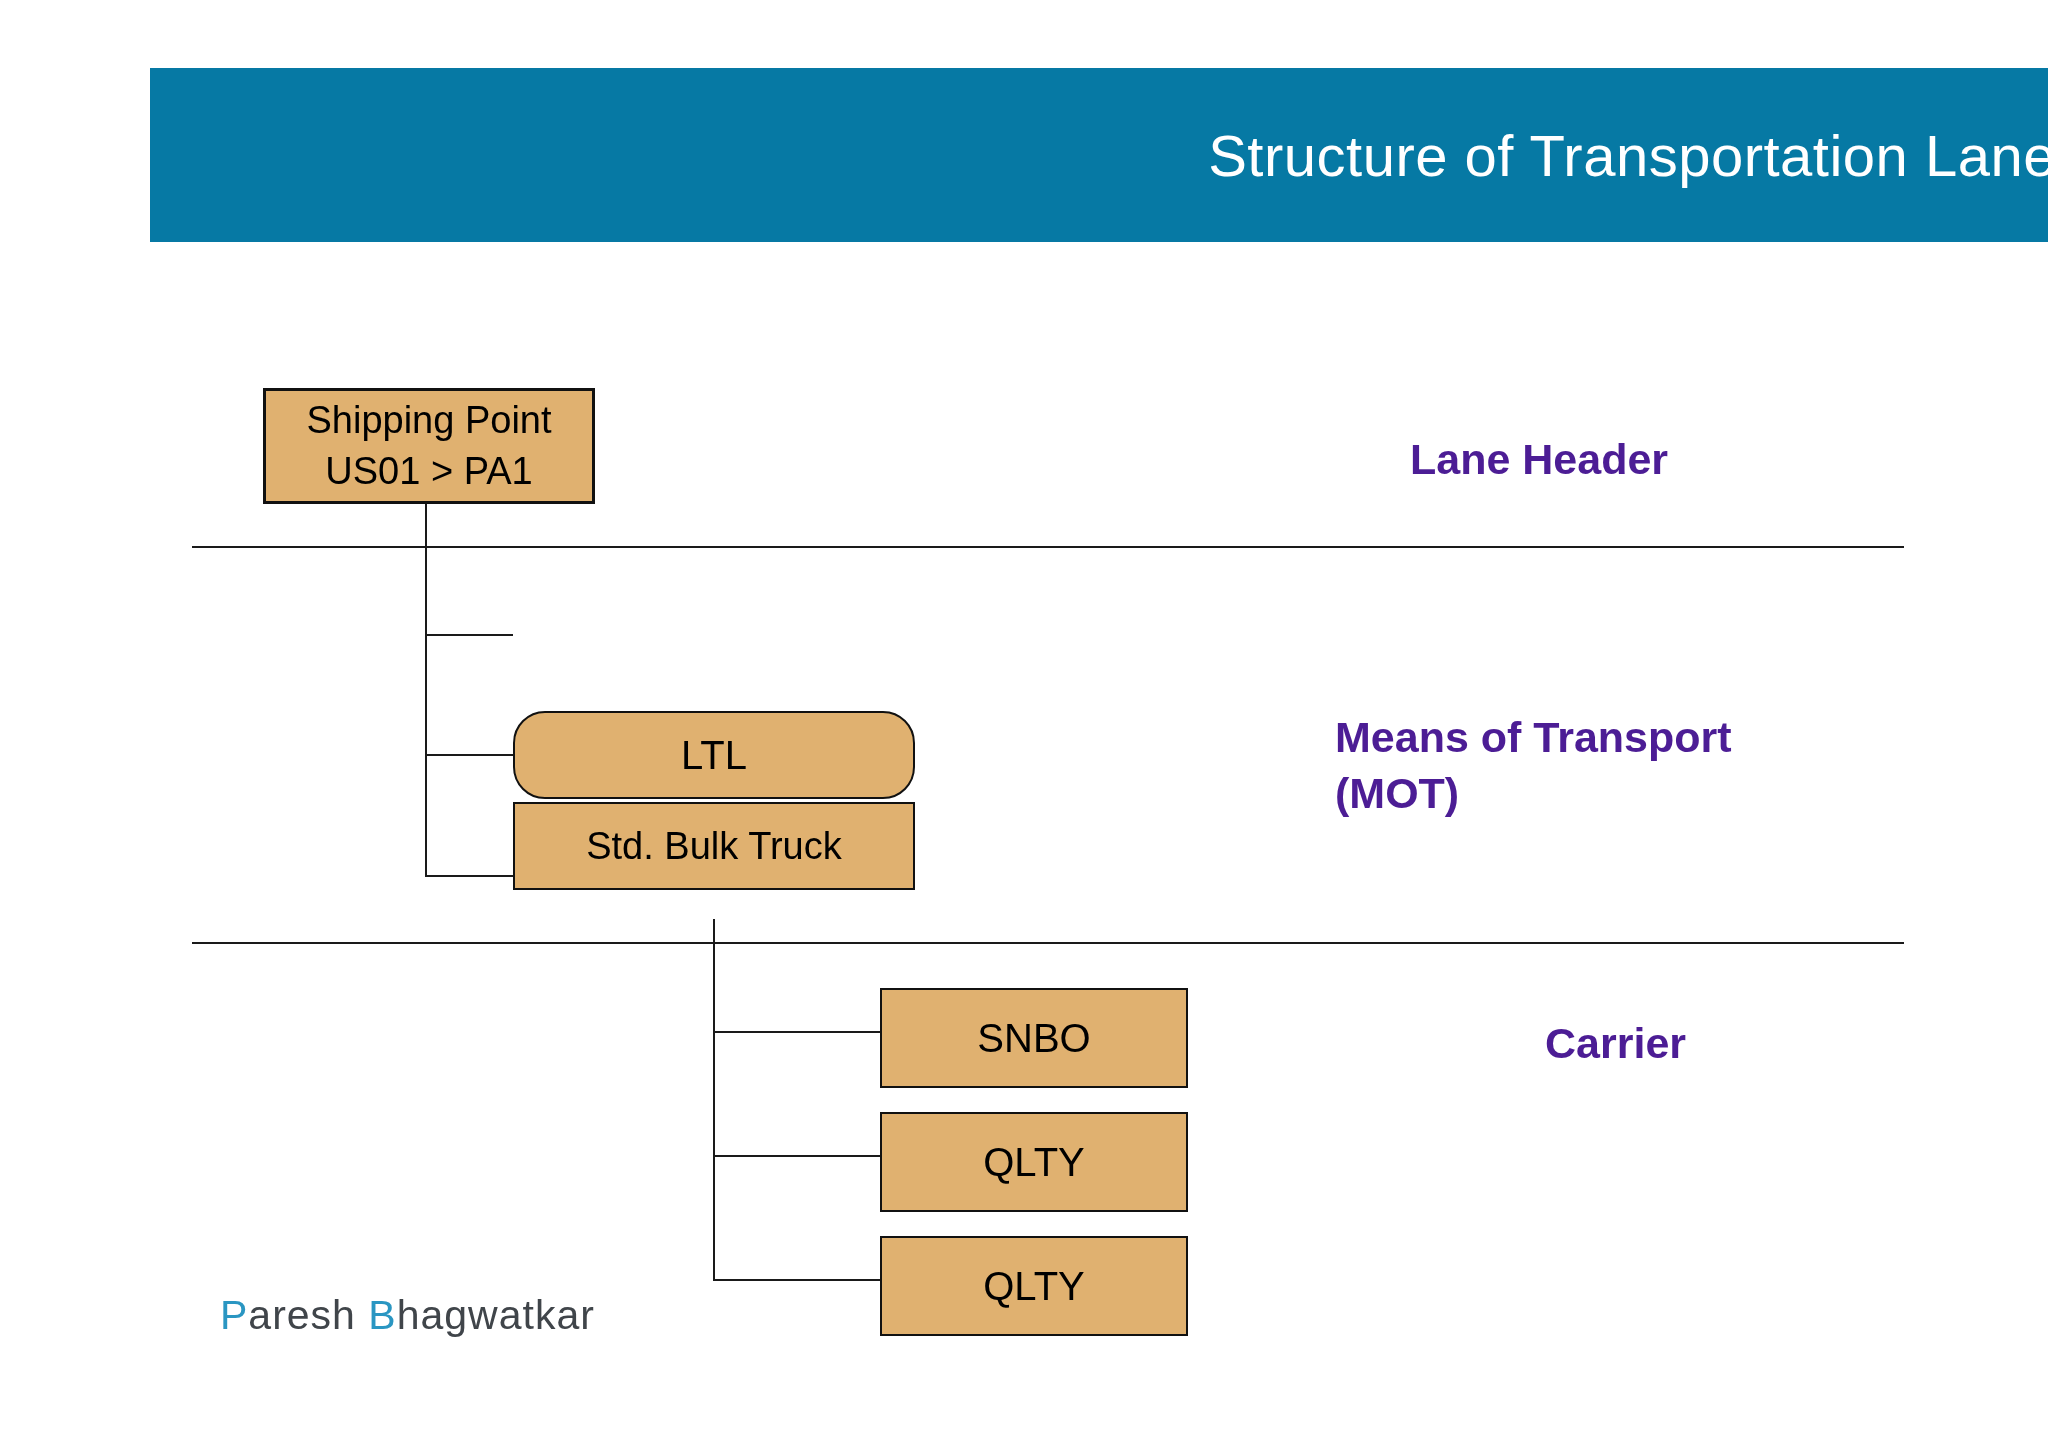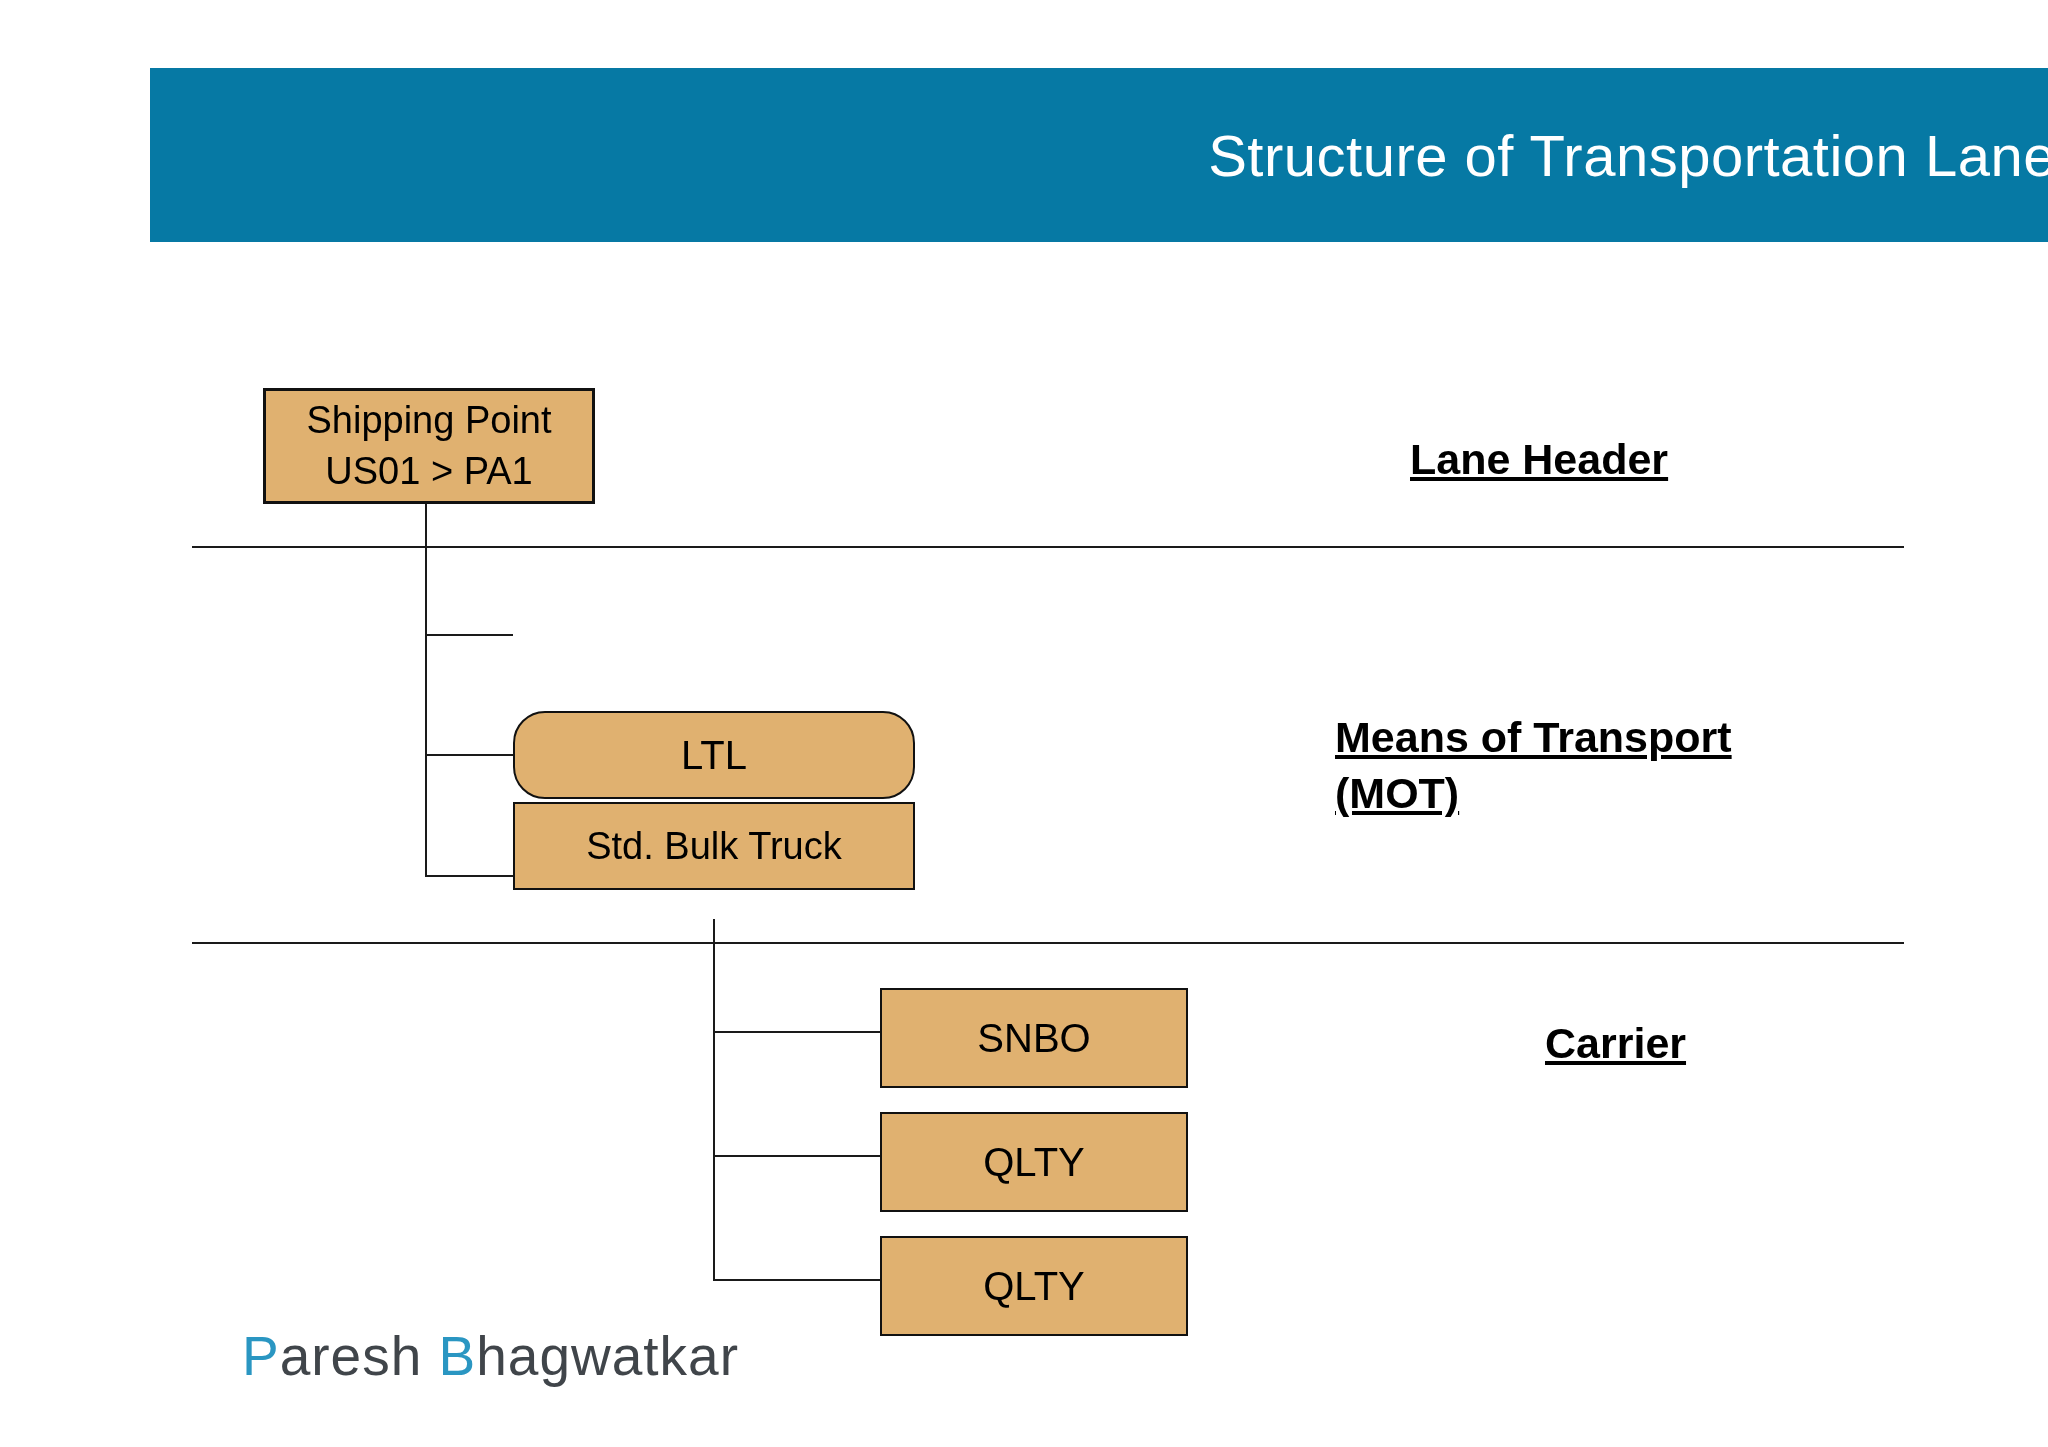--- a/index.html
+++ b/index.html
@@ -50,31 +50,31 @@
   .mot-box{left:513px;width:402px;height:88px;font-size:40px;}
   .mot-tl {top:591px;}
   .mot-ltl{top:711px;border-radius:32px;}
   .mot-std{top:802px;font-size:38px;}
   .car-box{left:880px;width:308px;height:100px;font-size:40px;}
   .car-snbo{top:988px;}
   .car-qlty{top:1112px;}
   .car-svtn{top:1236px;}
   
   .section-label{
-    position:absolute;color:#000000;font-weight:bold;font-size:43px;
-    white-space:nowrap;line-height:1.3;text-decoration:underline;
+    position:absolute;color:#4c1d95;font-weight:bold;font-size:43px;
+    white-space:nowrap;line-height:1.3;
   }
   .lbl-lane-header{left:1410px;top:432px;}
   .lbl-mot{left:1335px;top:710px;}
   .lbl-carrier{left:1545px;top:1016px;}
   
   .footer{
-    position:absolute;left:242px;top:1292px;
-    font-size:55px;color:var(--footer_gray,#40454A);
-    letter-spacing:1px;white-space:nowrap;margin-top:32px;
+    position:absolute;left:220px;top:1292px;
+    font-size:41px;color:var(--footer_gray,#40454A);
+    letter-spacing:1px;white-space:nowrap;
   }
   .footer .initial{color:var(--footer_blue,#2A96C2);}
 </style>
 </head>
 <body>
 
 <div class="slide">
 
   <div class="titlebar">
     <div class="title">Structure of Transportation Lane</div>

